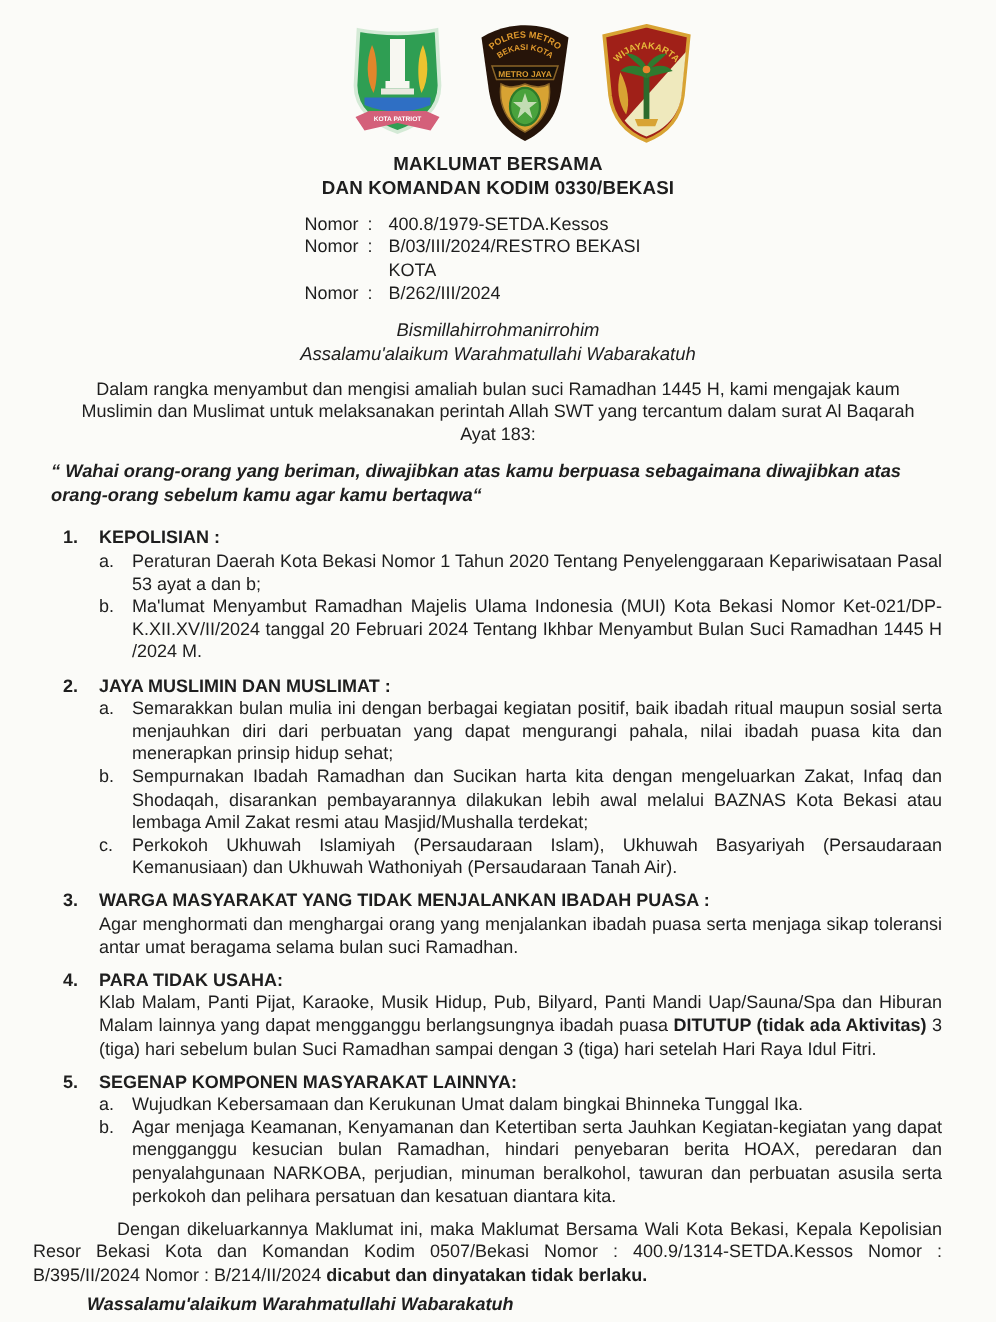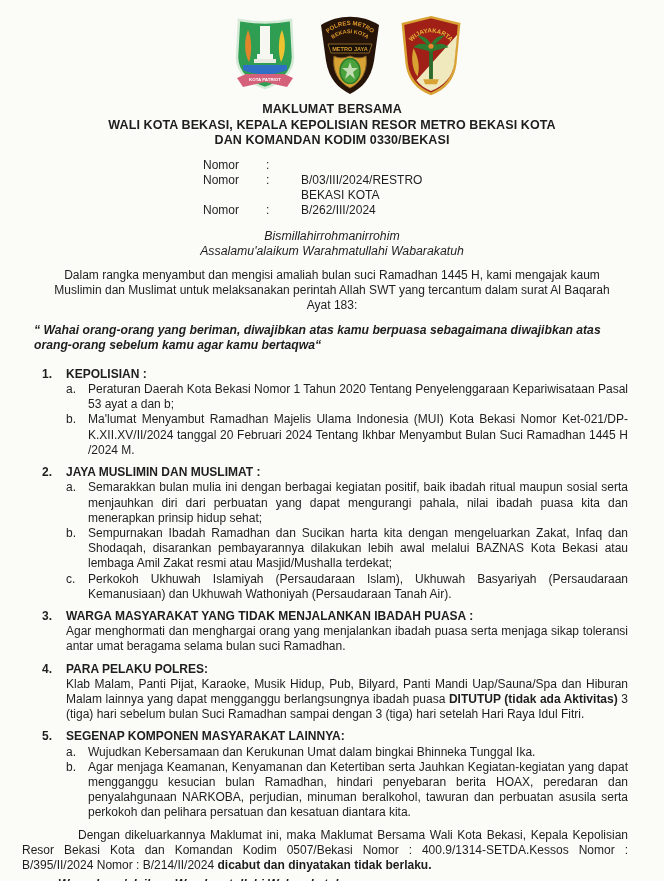--- a/index.html
+++ b/index.html
@@ -11,21 +11,21 @@
     -webkit-font-smoothing:antialiased;
   }
   .page { width:664px; height:881px; position:relative; overflow:hidden; }
 
   .logo-row { padding-top:13px; display:flex; justify-content:center; align-items:flex-end; gap:14px; transform:translateX(14px); }
   .logo-row svg { display:block; }
 
   .doc-title { margin-top:5px; text-align:center; font-weight:bold; font-size:12.5px; line-height:15.5px; letter-spacing:.1px; }
 
   .nomor-block { margin-top:9px; width:258px; margin-left:auto; margin-right:auto; font-size:12px; line-height:15.3px; }
-  .nomor-row { display:flex;gap:21px; }
+  .nomor-row { display:flex; }
   .nomor-row .nl { width:42px; }
   .nomor-row .nc { width:14px; }
   .nomor-row .nv { flex:1; }
 
   .bismillah { margin-top:10px; text-align:center; font-weight:normal; font-style:italic; font-size:12.3px; line-height:15.5px; }
 
   .opening { margin-top:8px; text-align:center; font-size:12px; line-height:15px; max-width:566px; margin-left:auto; margin-right:auto; }
 
   .quote { margin-top:10px; text-align:left; font-weight:bold; font-style:italic; font-size:12.2px; line-height:15.6px; max-width:596px; margin-left:auto; margin-right:auto; }
 
@@ -90,28 +90,28 @@
       <path d="M34 30 C30 23 25 21 20 21 C26 27 31 31 34 34 Z" fill="#2f7a2f"></path>
       <path d="M34 30 C38 23 43 21 48 21 C42 27 37 31 34 34 Z" fill="#2f7a2f"></path>
       <circle cx="34" cy="32" r="2.6" fill="#e8862b"></circle>
       <path d="M26 66 H42 L40 71 H28 Z" fill="#d8a333"></path>
     </svg>
 
   </div>
 
   <div class="doc-title">
     <div>MAKLUMAT BERSAMA</div>
-    <div>WALI KOTA BEKASI, KEPALA KEPOLISIAN RESOR METRO BEKASI KOTA</div>
     <div>DAN KOMANDAN KODIM 0330/BEKASI</div>
   </div>
 
   <div class="nomor-block">
     <div class="nomor-row">
       <span class="nl">Nomor</span>
         <span class="nc">:</span>
+        <span class="nv">400.8/1979-SETDA.Kessos</span>
     </div>
     <div class="nomor-row">
       <span class="nl">Nomor</span>
         <span class="nc">:</span>
         <span class="nv">B/03/III/2024/RESTRO BEKASI KOTA</span>
     </div>
     <div class="nomor-row">
       <span class="nl">Nomor</span>
         <span class="nc">:</span>
         <span class="nv">B/262/III/2024</span>
@@ -167,21 +167,21 @@
       <div class="sec-head">
         <span class="num">3.</span>
         <span class="head">WARGA MASYARAKAT YANG TIDAK MENJALANKAN IBADAH PUASA :</span>
       </div>
       <div class="sec-body">Agar menghormati dan menghargai orang yang menjalankan ibadah puasa serta menjaga sikap toleransi antar umat beragama selama bulan suci Ramadhan.</div>
     </div>
 
     <div class="section">
       <div class="sec-head">
         <span class="num">4.</span>
-        <span class="head">PARA PELAKU POLRES:</span>
+        <span class="head">PARA TIDAK USAHA:</span>
       </div>
       <div class="sec-body">
         <span>Klab Malam, Panti Pijat, Karaoke, Musik Hidup, Pub, Bilyard, Panti Mandi Uap/Sauna/Spa dan Hiburan Malam lainnya yang dapat mengganggu berlangsungnya ibadah puasa </span><b>DITUTUP (tidak ada Aktivitas)</b><span> 3 (tiga) hari sebelum bulan Suci Ramadhan sampai dengan 3 (tiga) hari setelah Hari Raya Idul Fitri.</span>
       </div>
     </div>
 
     <div class="section">
       <div class="sec-head">
         <span class="num">5.</span>
         <span class="head">SEGENAP KOMPONEN MASYARAKAT LAINNYA:</span>

